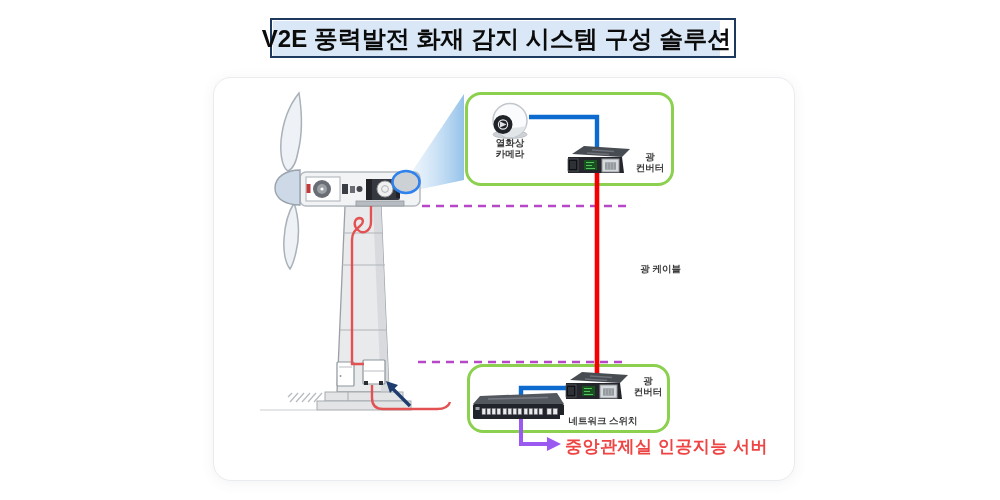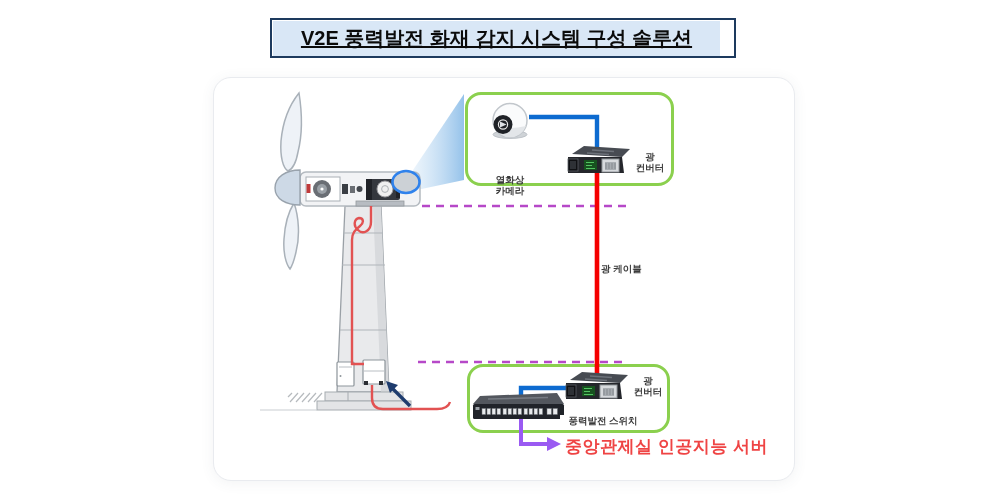--- a/index.html
+++ b/index.html
@@ -5,41 +5,41 @@
   html,body{margin:0;padding:0;background:#ffffff;}
   body{width:1000px;height:500px;position:relative;overflow:hidden;
        font-family:"Liberation Sans","DejaVu Sans",sans-serif;}
   .abs{position:absolute;}
 
   
   #title-frame{left:270px;top:18px;width:462px;height:36px;
        border:2px solid #1d3a5e;background:transparent;}
   #title-box{left:273px;top:21px;width:447px;height:35px;
        background:#d9e7f6;display:flex;align-items:center;justify-content:center;}
-  #title-box .t{font-size:20px;font-weight:bold;color:#0b0b0b;letter-spacing:0px;white-space:nowrap;text-decoration:underline;}
+  #title-box .t{font-size:24px;font-weight:bold;color:#0b0b0b;letter-spacing:0px;white-space:nowrap;}
 
   
   #panel{left:213px;top:77px;width:580px;height:402px;background:#ffffff;
        border:1.5px solid #e9ebef;border-radius:18px;
        box-shadow:0 2px 14px rgba(70,80,100,0.07);}
 
   
   .green-box{border:3px solid #8bd04e;border-radius:16px;background:transparent;}
   #top-box{left:465px;top:92px;width:203px;height:88px;}
   #bottom-box{left:467px;top:364px;width:197px;height:63px;}
 
   
   #gfx{left:0;top:0;width:1000px;height:500px;pointer-events:none;}
 
   
   .lbl{font-size:9.5px;font-weight:bold;color:#3b3b3b;line-height:1.2;
        white-space:pre-line;text-align:center;}
-  #camera-label{left:483px;top:137px;width:54px;margin-top:37px;}
+  #camera-label{left:483px;top:137px;width:54px;}
   #conv-top-label{left:631px;top:151px;width:38px;}
-  #cable-label{left:601px;top:263px;width:60px;text-align:left;}
+  #cable-label{left:601px;top:263px;width:60px;text-align:right;padding-left:20px;}
   #conv-bottom-label{left:629px;top:375px;width:38px;}
   #switch-label{left:560px;top:415px;width:84px;background:#ffffff;padding:0 1px;}
   #server-label{left:565px;top:435px;width:210px;font-size:17px;font-weight:bold;
        color:#ef4444;letter-spacing:0.5px;white-space:nowrap;text-align:left;}
 </style>
 </head>
 <body>
 
 <div class="abs" id="title-frame"></div>
 <div class="abs" id="title-box">
@@ -187,14 +187,14 @@
   </g>
 </svg>
 
 <div class="abs lbl" id="camera-label">열화상
 카메라</div>
 <div class="abs lbl" id="conv-top-label">광
 컨버터</div>
 <div class="abs lbl" id="cable-label">광 케이블</div>
 <div class="abs lbl" id="conv-bottom-label">광
 컨버터</div>
-<div class="abs lbl" id="switch-label">풍력발전 스위치</div>
+<div class="abs lbl" id="switch-label">네트워크 스위치</div>
 <div class="abs" id="server-label">중앙관제실 인공지능 서버</div>
 
 </body></html>

